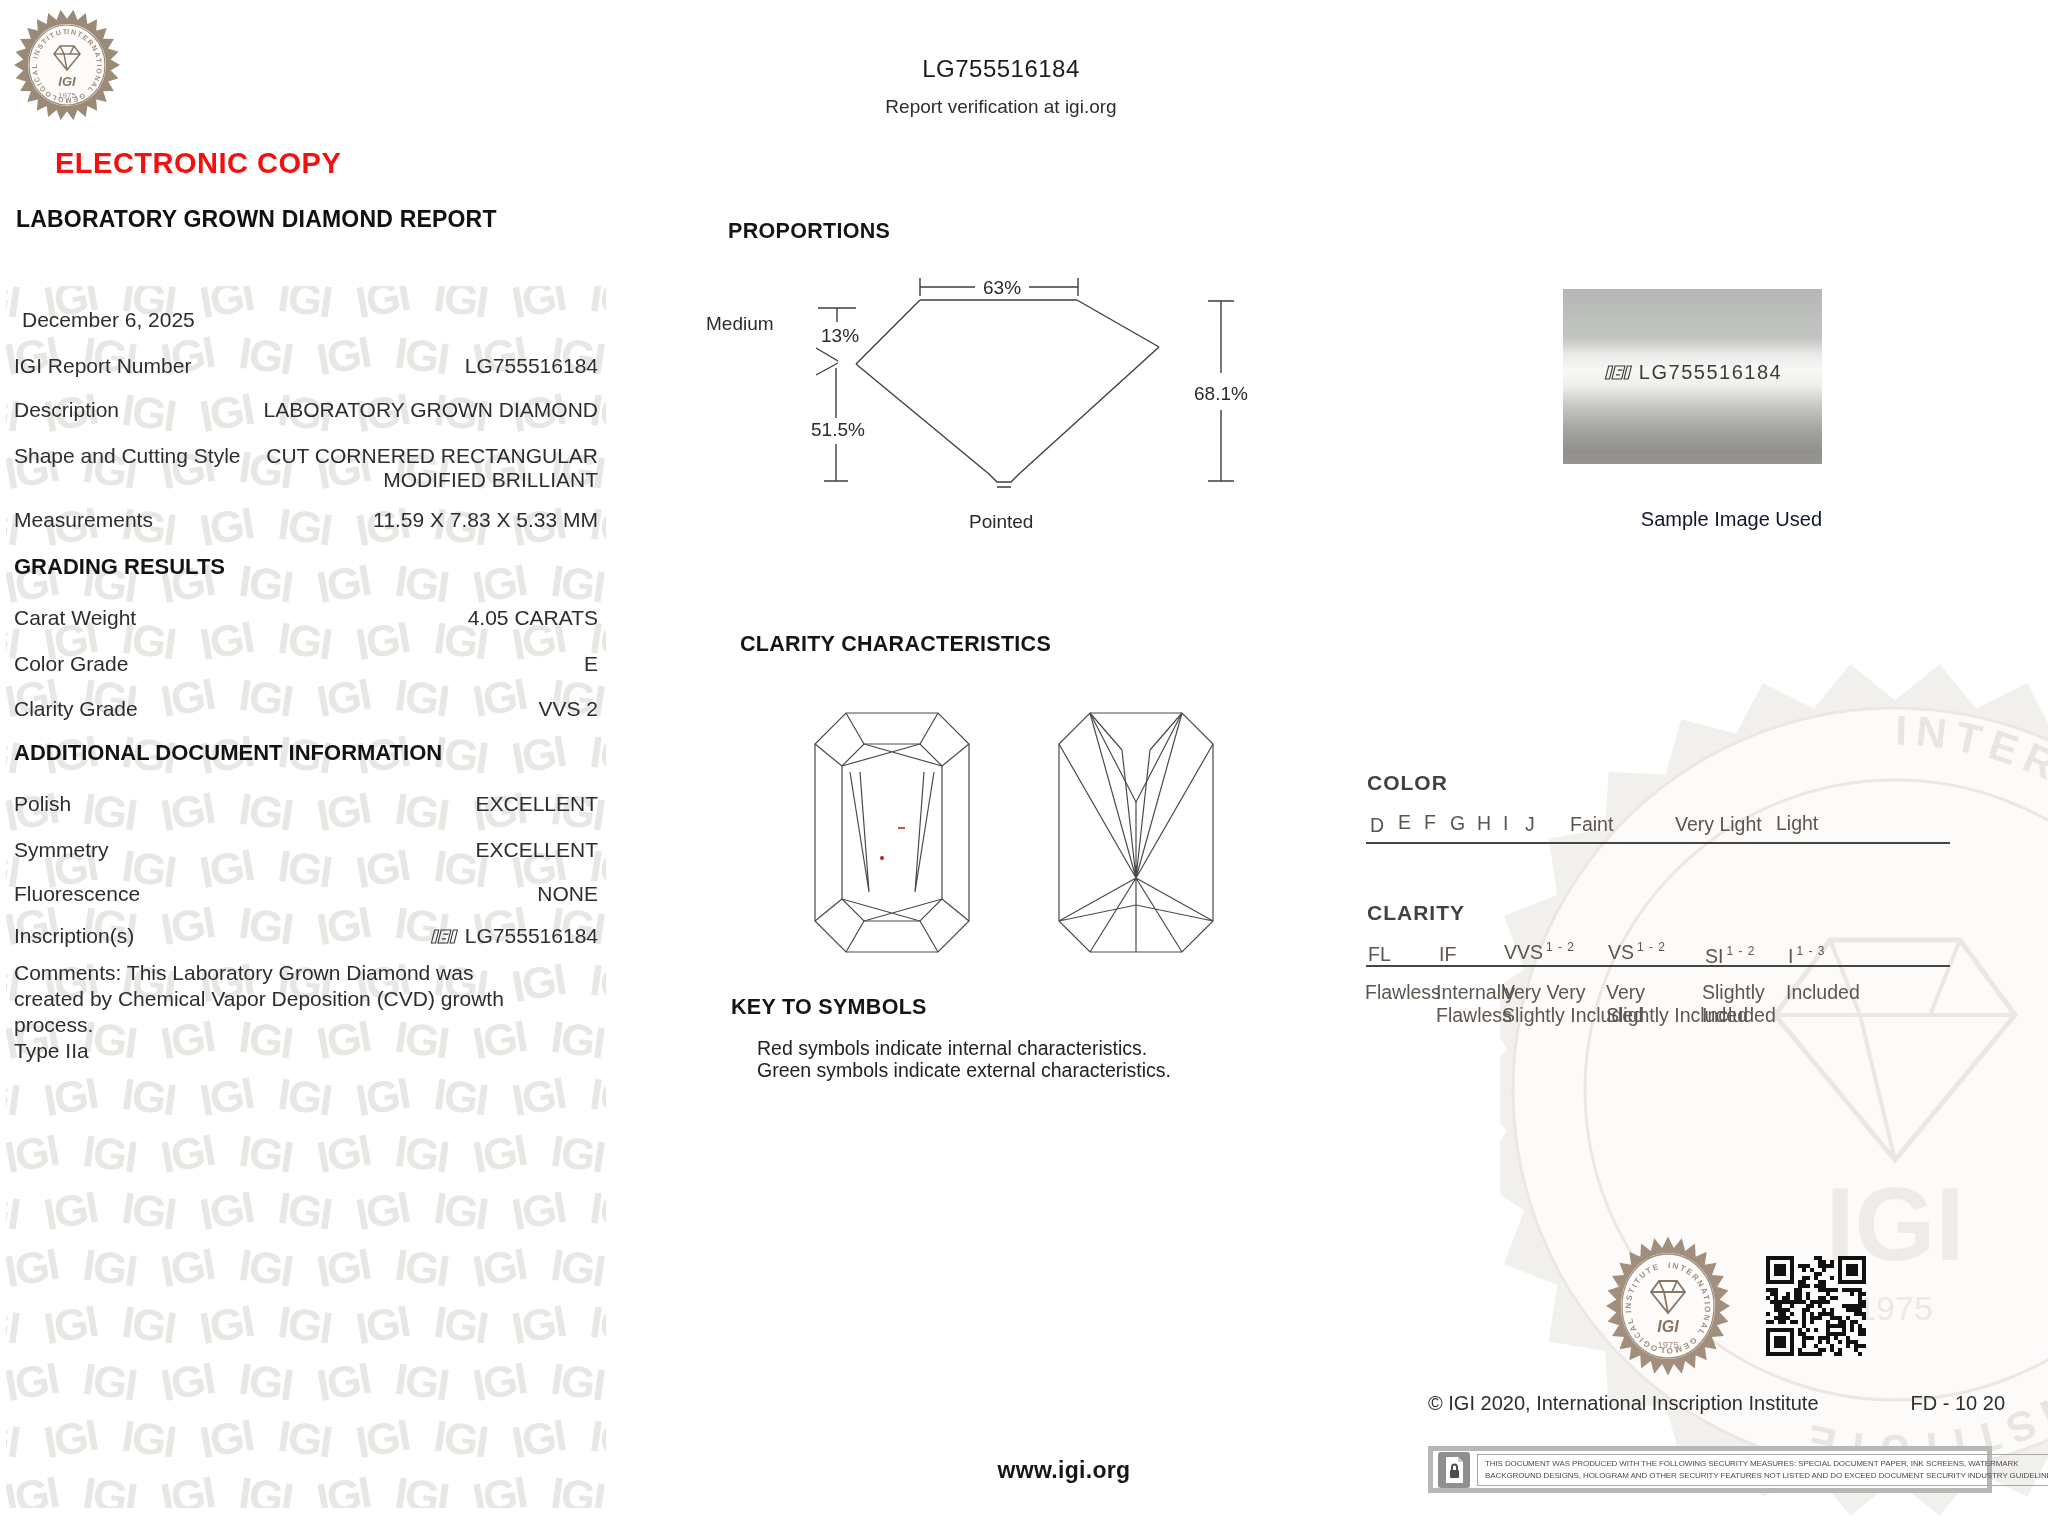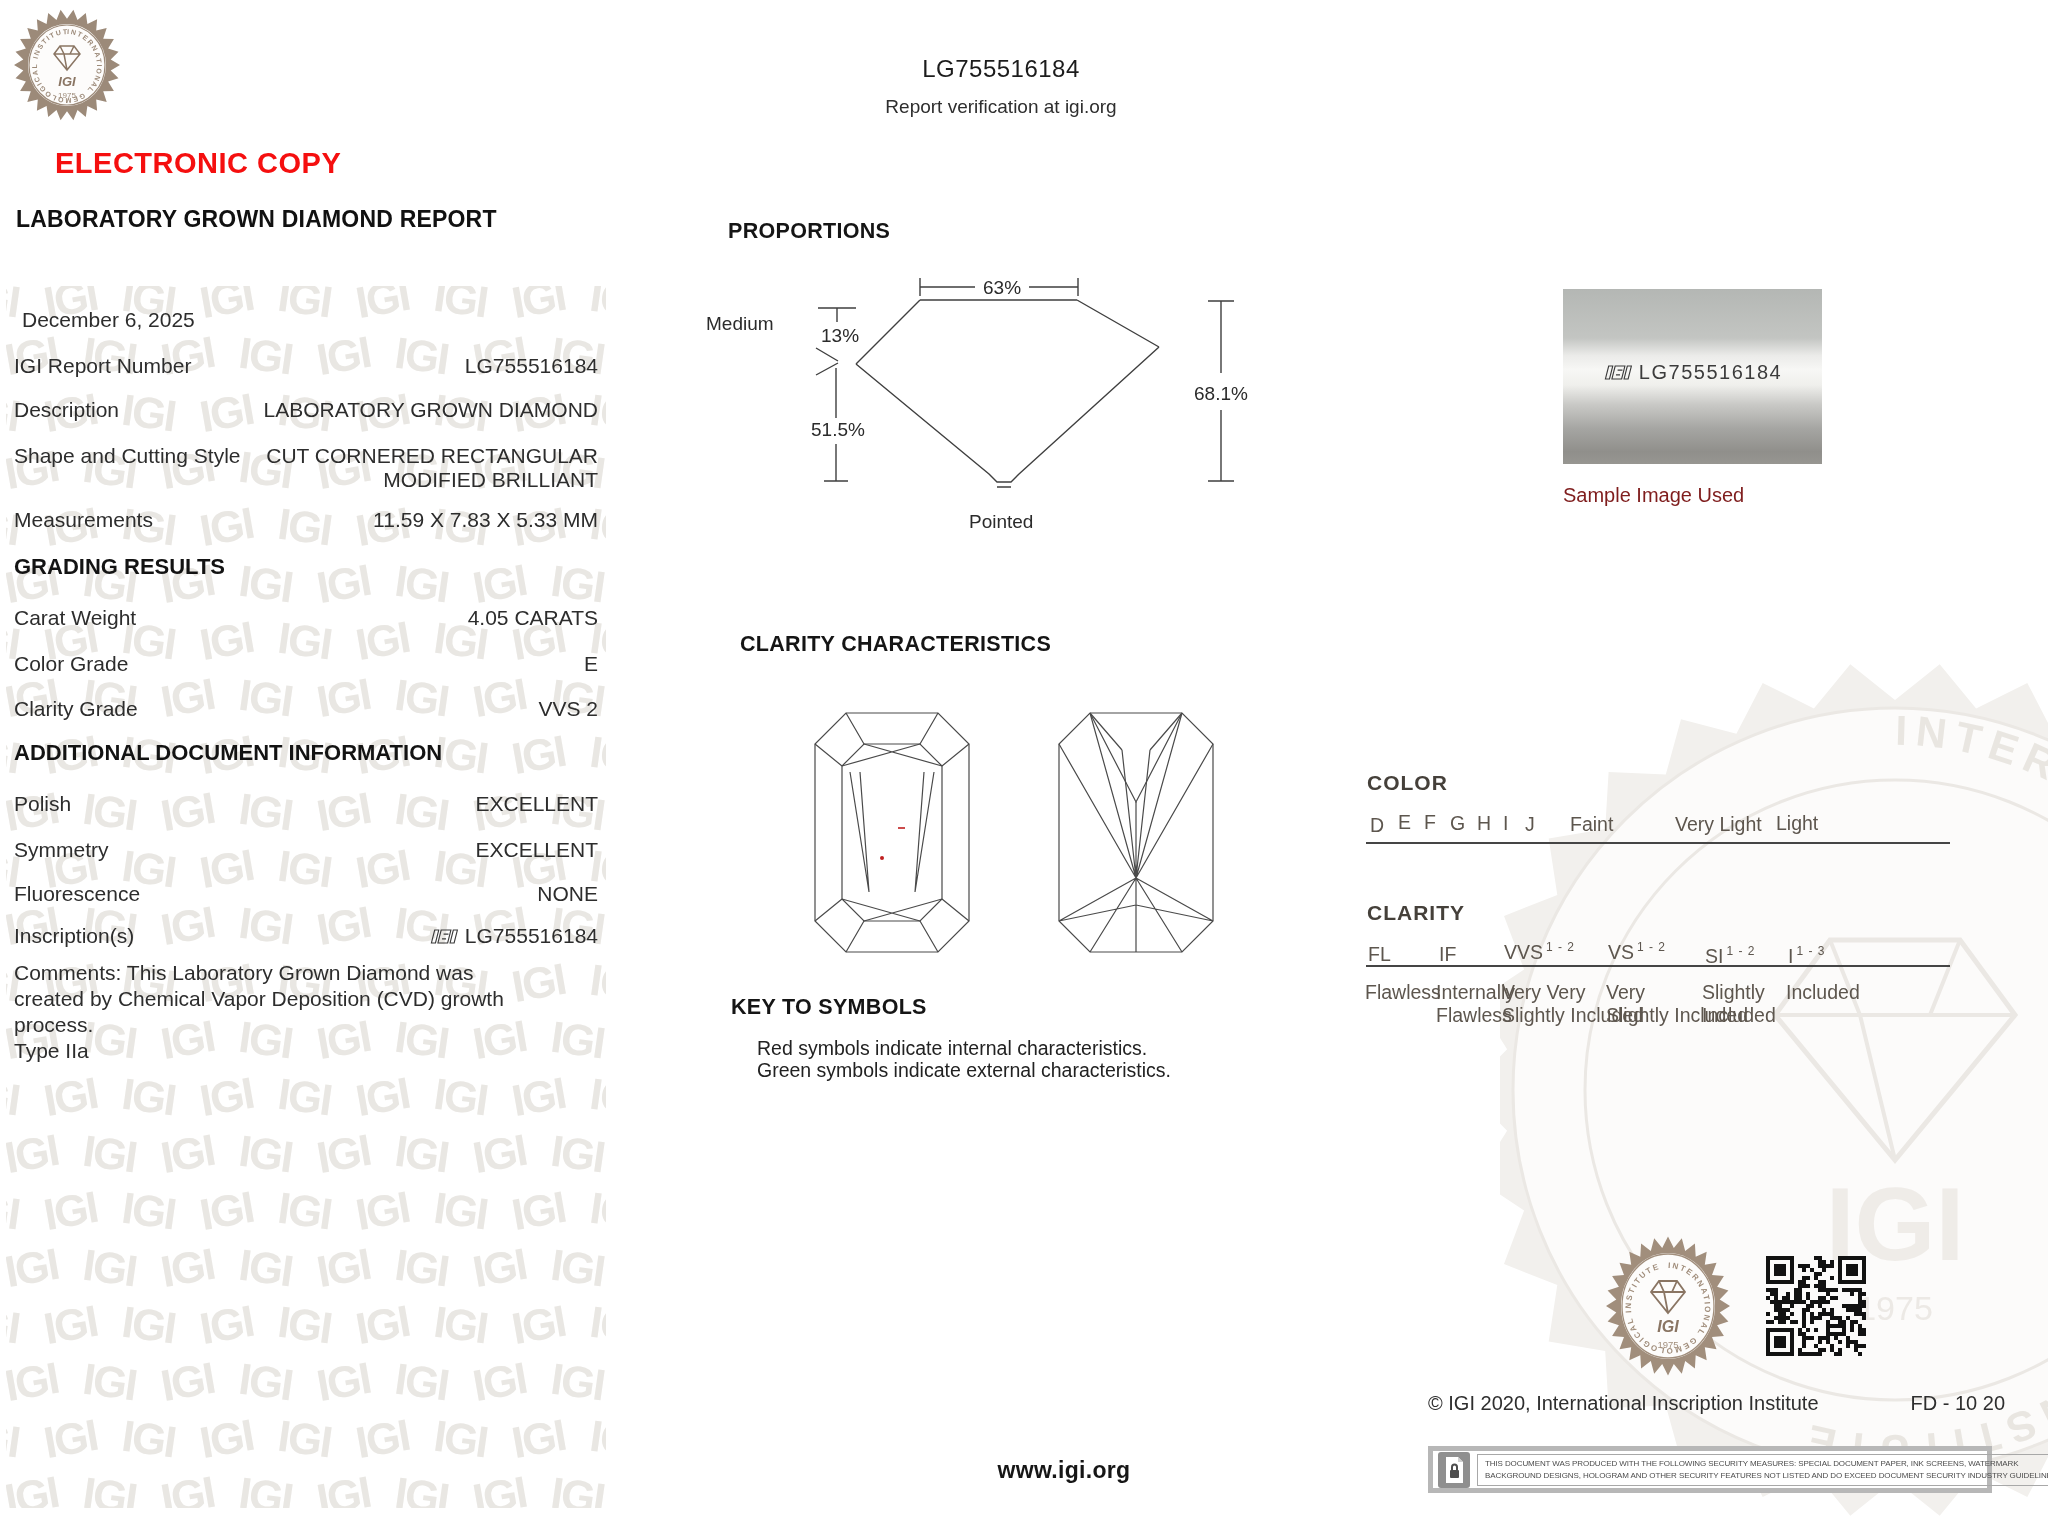--- a/index.html
+++ b/index.html
@@ -24,21 +24,21 @@
   .h-sec{position:absolute;left:14px;font-size:22px;font-weight:bold;color:#131313;z-index:2;}
   .comments{position:absolute;left:14px;width:512px;font-size:21px;line-height:26px;z-index:2;}
   .insc-glyph{width:30px;height:19px;vertical-align:-2px;margin-right:6px;}
   
   .sec-head{font-size:21.5px;font-weight:bold;color:#151515;letter-spacing:.3px;}
   .sample-img{width:259px;height:175px;
      background:linear-gradient(180deg,#b4b7b4 0%,#c3c5c2 28%,#ebebe9 38%,#f7f7f5 46%,#efefec 55%,
                 #c9c9c6 66%,#a5a5a2 80%,#908f8b 93%,#979691 100%);
      display:flex;align-items:center;justify-content:center;}
   .sample-insc{display:flex;align-items:center;font-size:20px;color:#3c3c3c;letter-spacing:1.5px;margin-top:-8px;}
-  .sample-cap{width:259px;text-align:left;font-size:20px;color:#7f1d1d;}
+  .sample-cap{width:259px;text-align:right;font-size:20px;color:#0f172a;margin-top:24px;}
   .keyline{font-size:19.5px;color:#222;}
   
   .scale-head{font-size:21px;font-weight:bold;color:#45403a;letter-spacing:1px;}
   .scale-item{position:absolute;font-size:19.5px;color:#5d564e;white-space:pre-line;line-height:23px;z-index:2;}
   .scale-line{position:absolute;height:2px;background:#454545;width:584px;z-index:2;}
   .code sup{font-size:12px;letter-spacing:1px;margin-left:3px;}
   
   .copy-row{width:577px;display:flex;justify-content:space-between;font-size:20px;color:#2e2e2e;}
   .website{width:260px;text-align:center;font-size:23px;font-weight:bold;color:#161616;letter-spacing:.3px;}
   .sec-bar{width:564px;height:47px;border:5px solid #b7b7b7;background:#fff;display:flex;align-items:center;box-sizing:border-box;}

